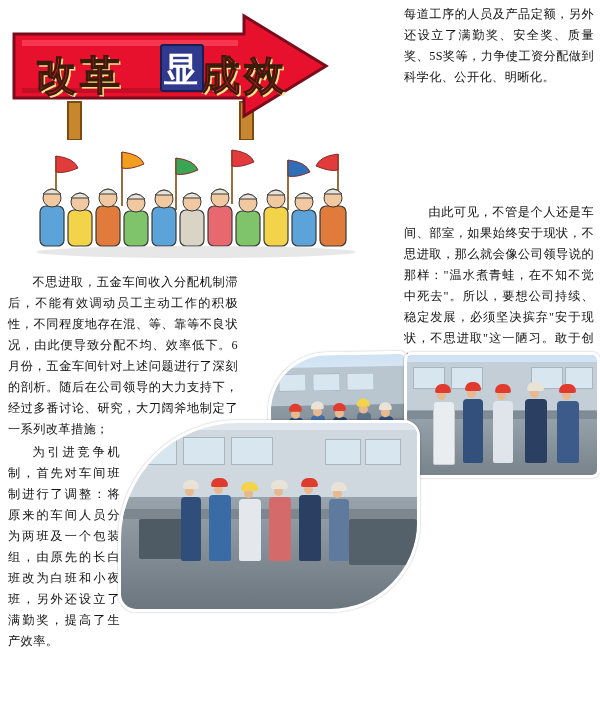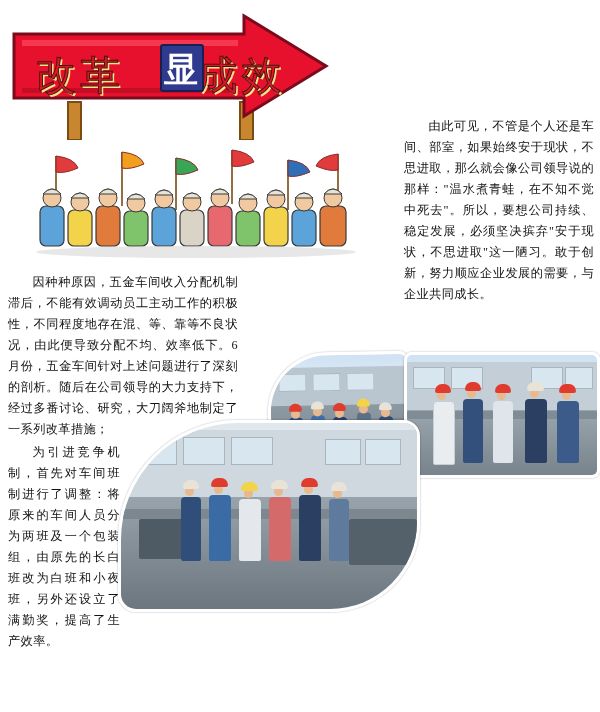--- a/index.html
+++ b/index.html
@@ -71,21 +71,21 @@
   .banner svg {
     display: block;
   }
   .headline-text {
     position: absolute;
     left: 28px;
     top: 38px;
     width: 250px;
     height: 50px;
     font-family: "DejaVu Sans", sans-serif;
-    font-weight: normal;
+    font-weight: bold;
     font-size: 40px;
     letter-spacing: 4px;
     color: #e8112d;
     -webkit-text-stroke: 1px #3a1c0a;
     text-shadow: 2px 2px 0 #ffe08a;
     white-space: nowrap;
   }
   .headline-box {
     position: absolute;
     left: 152px;
@@ -304,26 +304,27 @@
           <path d="M298 46 q9 -10 18 0 z"></path>
         </g>
       </g>
 
       <ellipse cx="170" cy="104" rx="160" ry="6" fill="#cfcfcf" opacity="0.5"></ellipse>
     </svg>
   </div>
 
   <div class="col-left">
     <div style="height:272px"></div>
-    <p class="para indent" style="width:230px">因种种原因，五金车间收入分配机制滞后，不能有效调动员工主动工作的积极性，不同程度地存在混、等、靠等不良状况，由此便导致分配不均、效率低下。6月份，五金车间针对上述问题进行了深刻的剖析。随后在公司领导的大力支持下，经过多番讨论、研究，大刀阔斧地制定了一系列改革措施；</p>
+    <p class="para indent" style="width:230px">不思进取，五金车间收入分配机制滞后，不能有效调动员工主动工作的积极性，不同程度地存在混、等、靠等不良状况，由此便导致分配不均、效率低下。6月份，五金车间针对上述问题进行了深刻的剖析。随后在公司领导的大力支持下，经过多番讨论、研究，大刀阔斧地制定了一系列改革措施；</p>
     <p class="para indent" style="width:112px">为引进竞争机制，首先对车间班制进行了调整：将原来的车间人员分为两班及一个包装组，由原先的长白班改为白班和小夜班，另外还设立了满勤奖，提高了生产效率。</p>
 
   </div>
 
   <div class="col-right">
+    <p class="para">每道工序的人员及产品定额，另外还设立了满勤奖、安全奖、质量奖、5S奖等，力争使工资分配做到科学化、公开化、明晰化。</p>
     <div style="height:112px"></div>
     <p class="para indent">由此可见，不管是个人还是车间、部室，如果始终安于现状，不思进取，那么就会像公司领导说的那样："温水煮青蛙，在不知不觉中死去"。所以，要想公司持续、稳定发展，必须坚决摈弃"安于现状，不思进取"这一陋习。敢于创新，努力顺应企业发展的需要，与企业共同成长。</p>
   </div>
 
   <div class="photo photo-1">
     <div class="sky"></div>
     <div class="factory-wall"></div>
     <div class="ground"></div>
     <div class="window" style="left:8px; top:18px; width:26px; height:16px;"></div>
     <div class="window" style="left:42px; top:18px; width:26px; height:16px;"></div>

